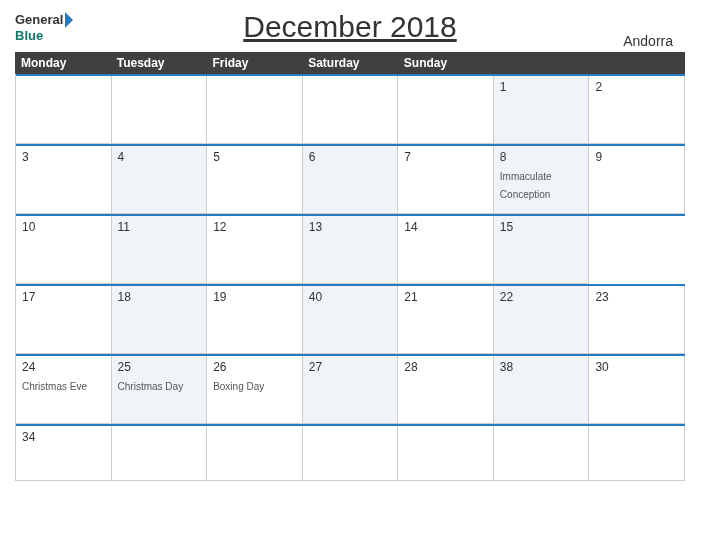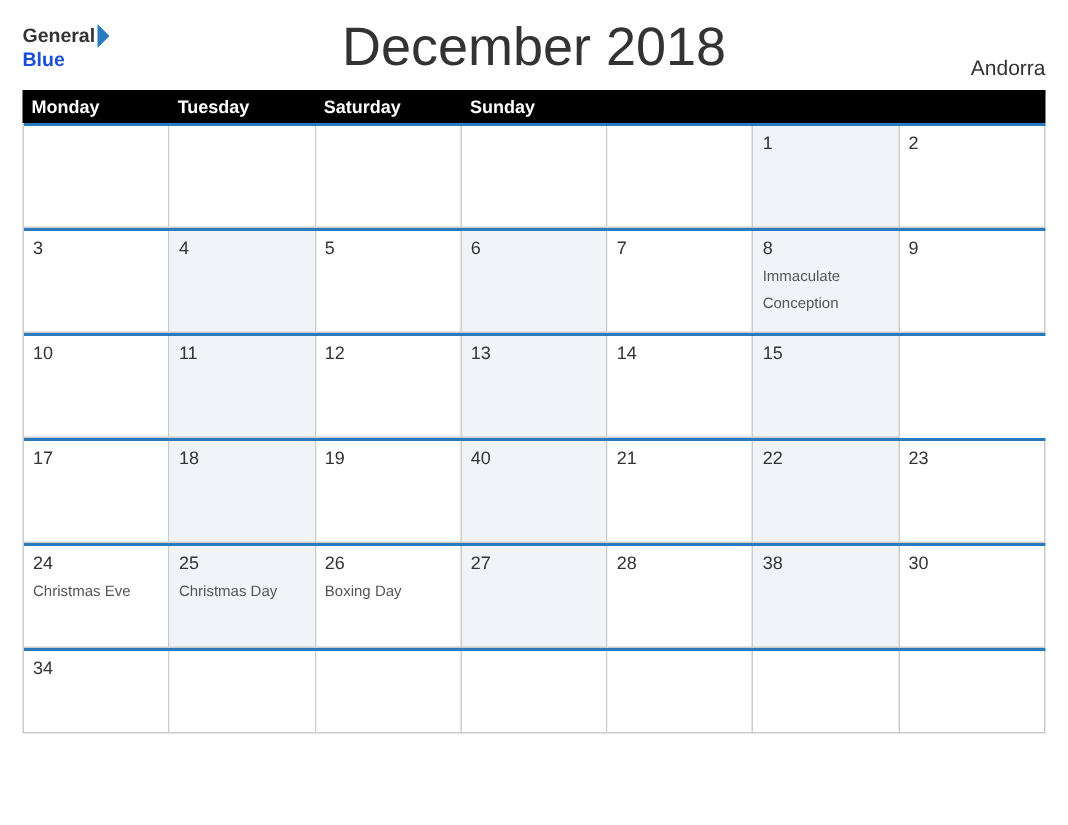--- a/index.html
+++ b/index.html
@@ -7,21 +7,21 @@
       background: #fff;
       font-family: Arial, sans-serif;
       width: 712px;
       height: 550px;
       overflow: hidden;
     }
     .calendar-container {
       width: 712px;
       height: 550px;
       background: #fff;
-      padding: 10px 15px 10px 15px;
+      padding: 10px 27px 10px 15px;
     }
     .header {
       display: flex;
       align-items: center;
       justify-content: center;
       position: relative;
       margin-bottom: 8px;
     }
     .logo {
       position: absolute;
@@ -31,51 +31,52 @@
       align-items: flex-start;
     }
     .logo-general {
       font-size: 13px;
       font-weight: bold;
       color: #333;
     }
     .logo-blue {
       font-size: 13px;
       font-weight: bold;
-      color: #1d4ed8;
+      color: #0f766e;
     }
     .logo-line {
       display: flex;
       align-items: center;
     }
     .logo-triangle {
       width: 0;
       height: 0;
       border-left: 8px solid #2a7abf;
       border-top: 8px solid transparent;
       border-bottom: 8px solid transparent;
       margin-left: 2px;
     }
     .month-title {
-      font-size: 36px;
+      font-size: 30px;
       color: #333;
       font-weight: normal;
       text-align: right;
+      text-decoration: underline;
     }
     .country {
       position: absolute;
-      right: 0;
+      right: 12px;
       font-size: 14px;
       color: #333;
       margin-top: 28px;
     }
     .day-headers {
       display: grid;
       grid-template-columns: repeat(7, 1fr);
-      background: #000000;
+      background: #404040;
       color: #fff;
       font-size: 12px;
       font-weight: bold;
     }
     .day-header {
       padding: 4px 6px;
       text-align: left;
     }
     .calendar-grid {
       display: grid;
@@ -127,20 +128,21 @@
       </div>
       <span class="logo-blue">Blue</span>
     </div>
     <h1 class="month-title">December 2018</h1>
     <span class="country">Andorra</span>
   </div>
 
   <div class="day-headers">
   <div class="day-header">Monday</div>
       <div class="day-header">Tuesday</div>
+      <div class="day-header">Friday</div>
       <div class="day-header">Saturday</div>
       <div class="day-header">Sunday</div>
     </div>
 
   <div class="calendar-grid">
   <div class="row-divider"></div>
       <div class="cal-cell empty"></div>
       <div class="cal-cell empty"></div>
       <div class="cal-cell empty"></div>
       <div class="cal-cell empty"></div>

